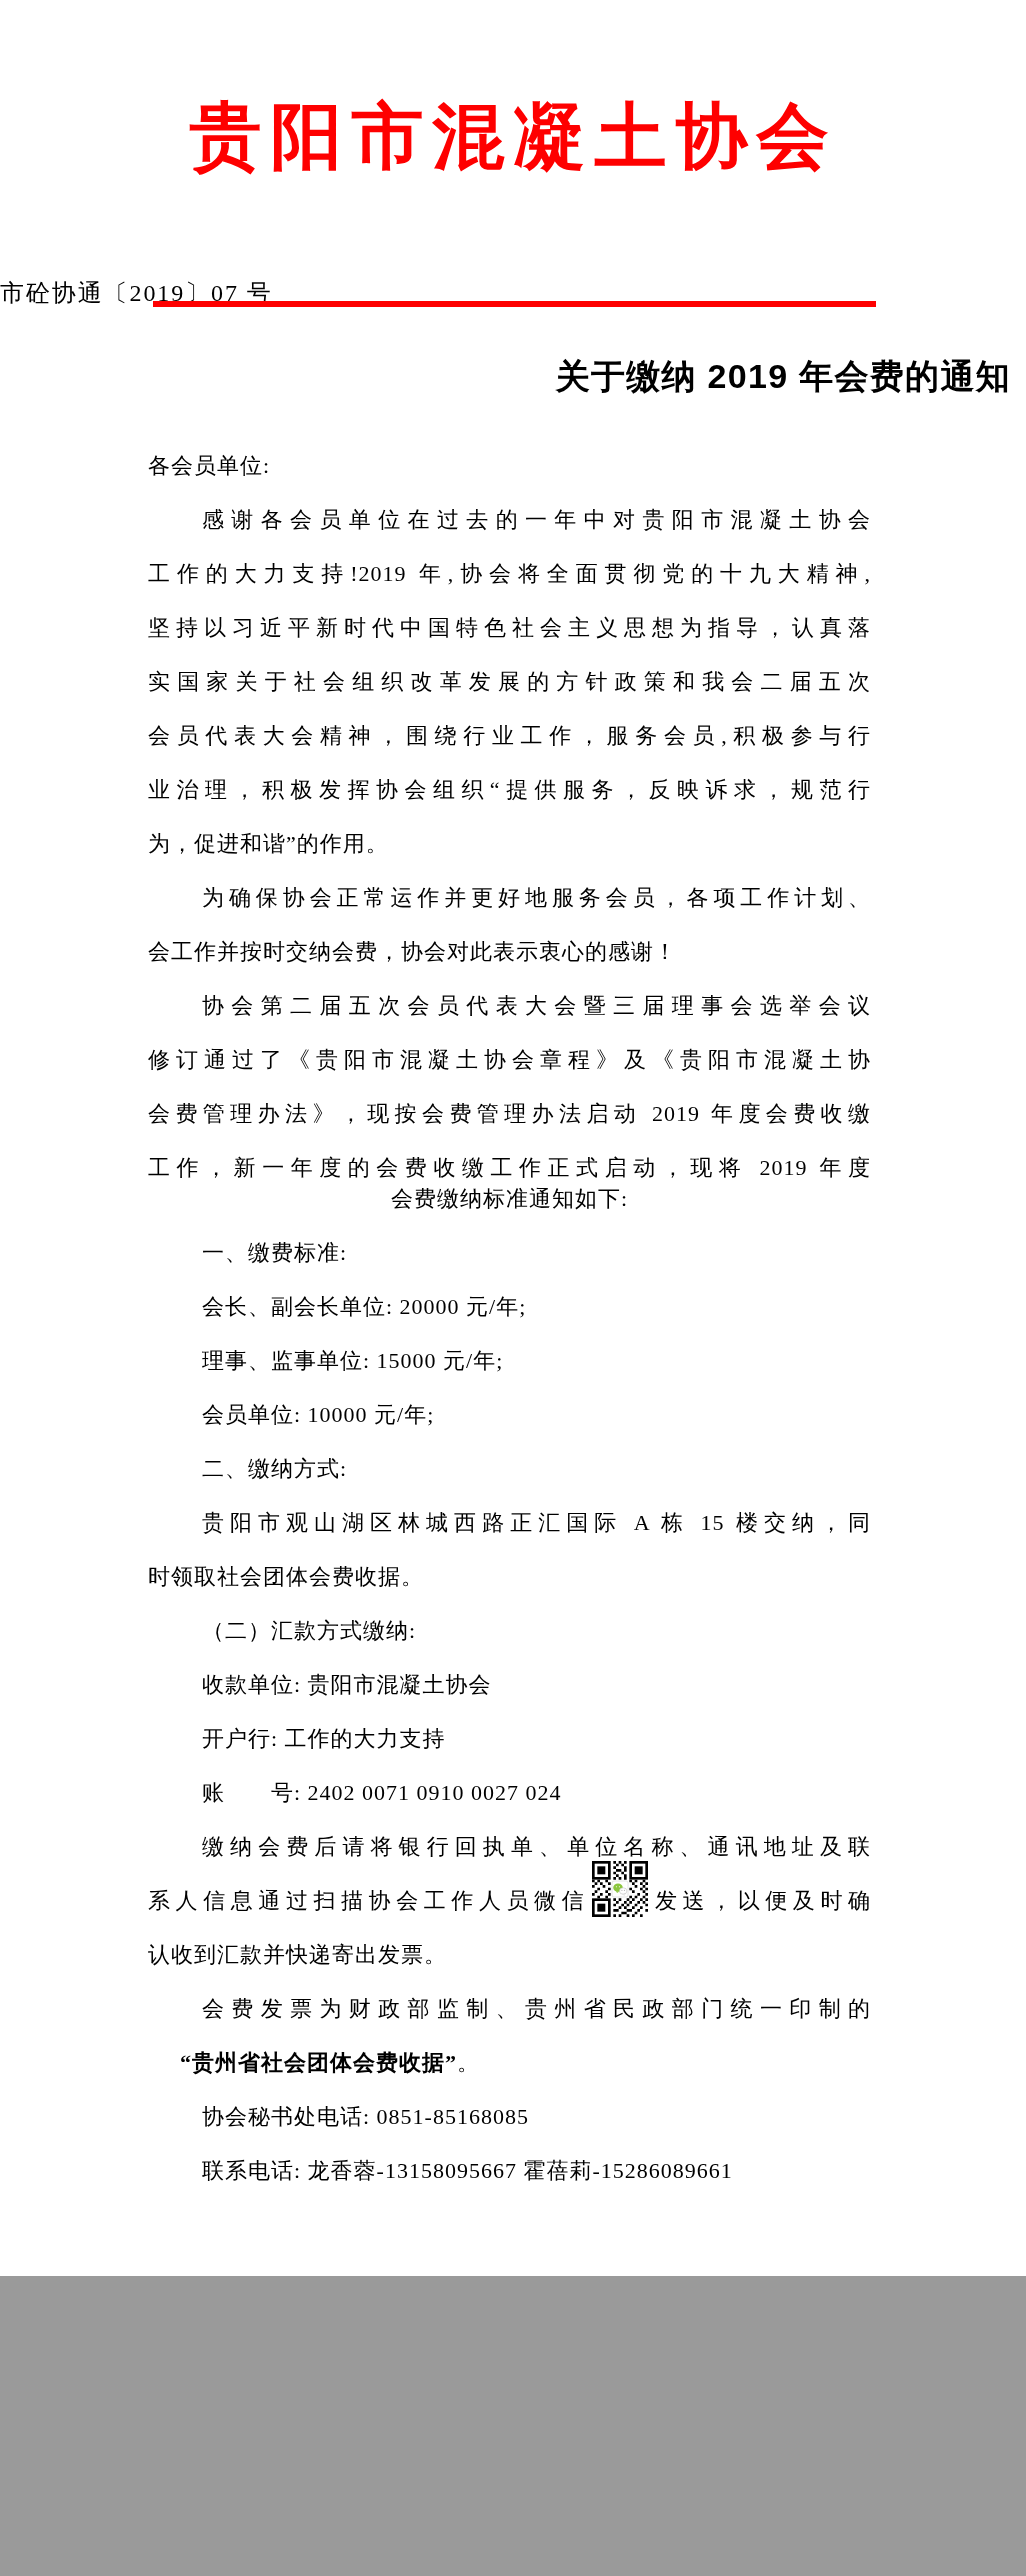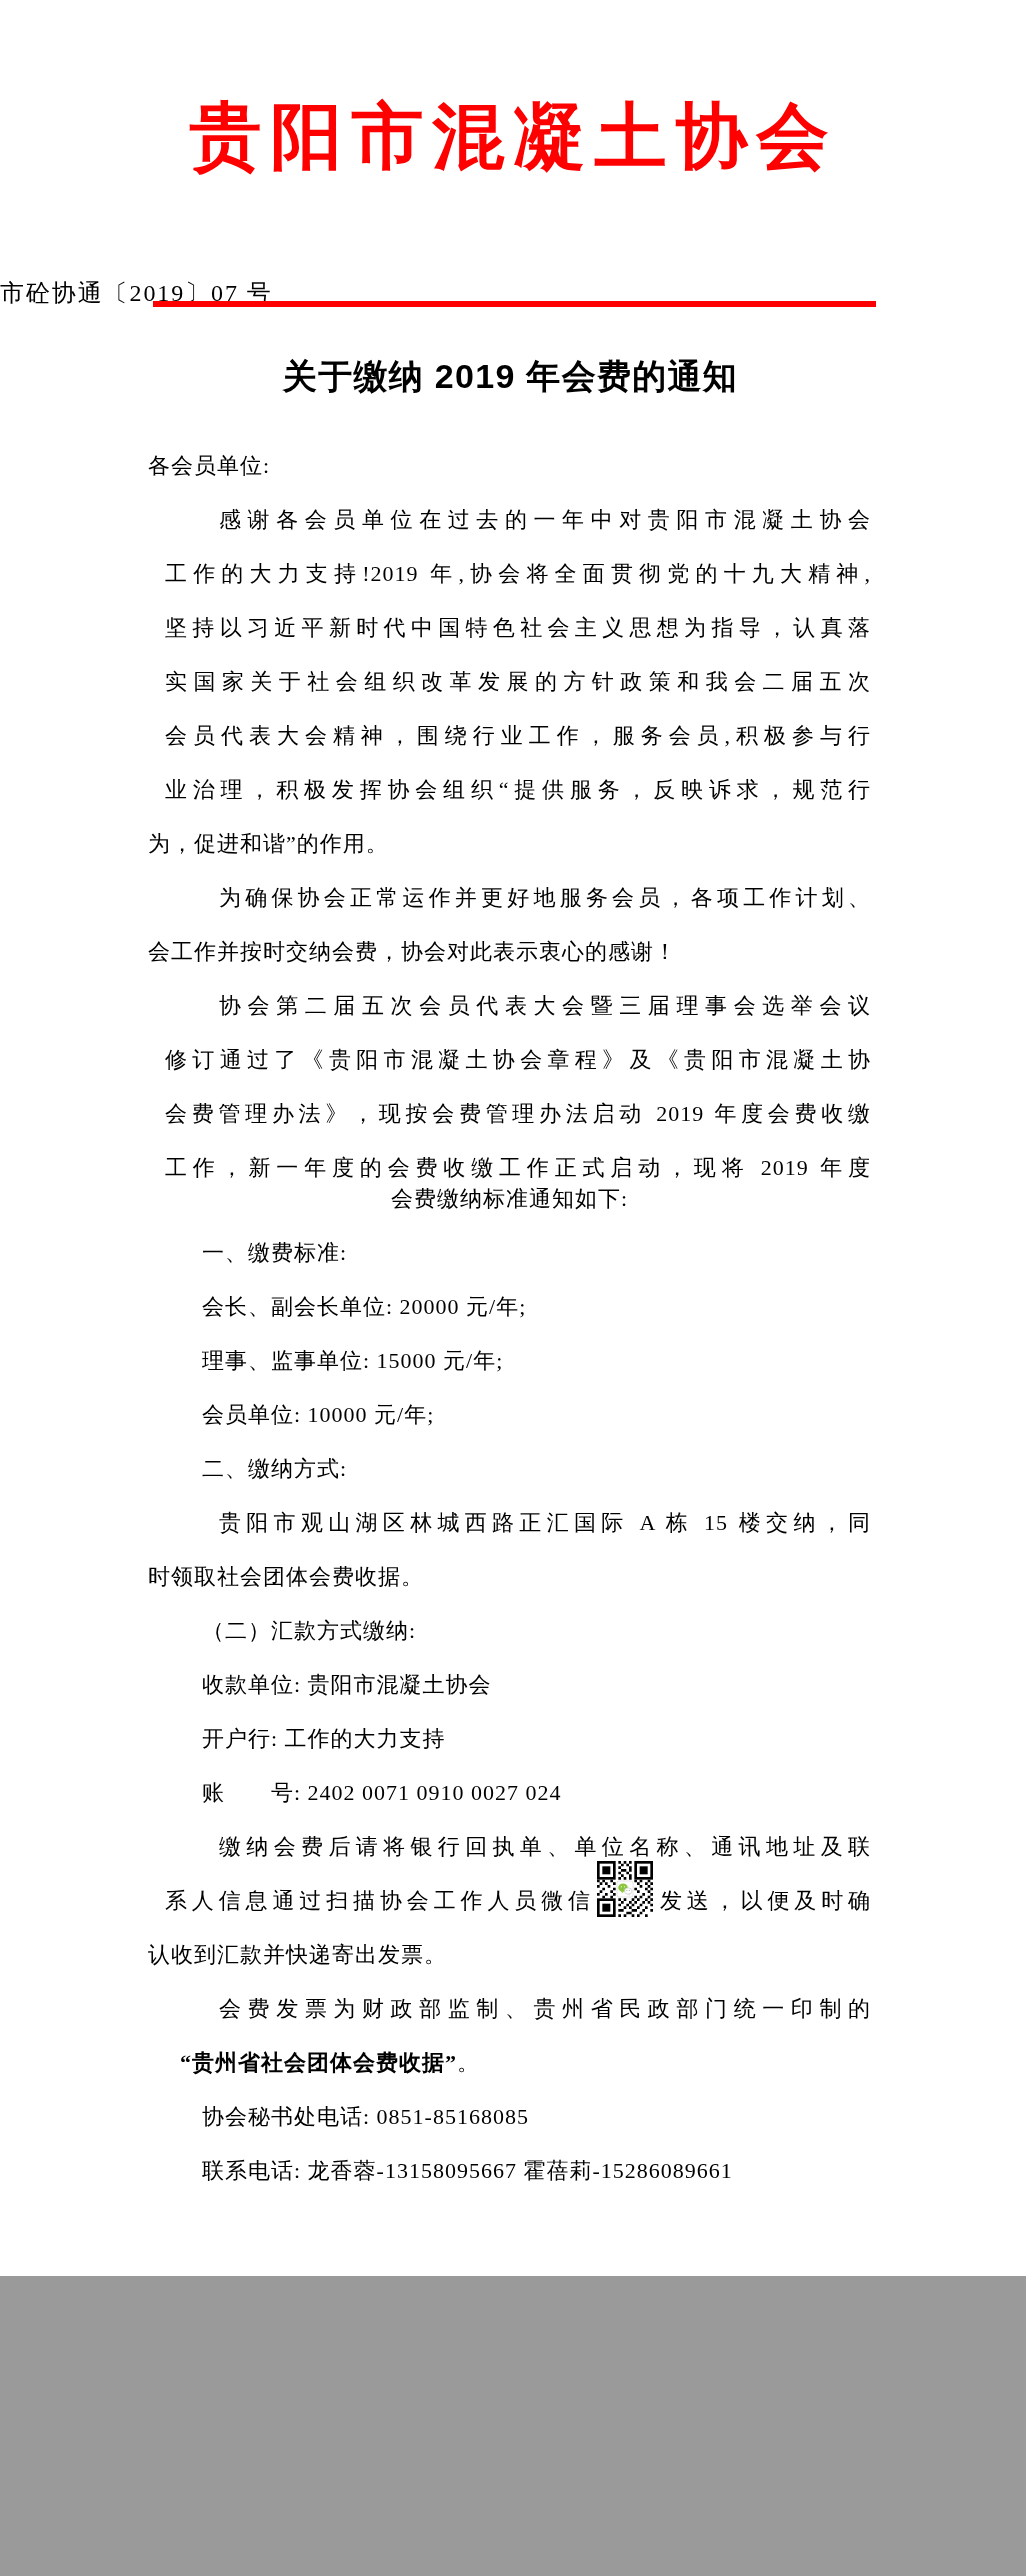--- a/index.html
+++ b/index.html
@@ -23,36 +23,36 @@
     text-align:left;
     font-size:24px;line-height:32px;
     letter-spacing:1.9px;
     margin-top:20px;
   }
   .red-rule{
     position:absolute;top:301px;left:153px;
     width:723px;height:5.8px;
   }
   .notice-title{
-    position:absolute;top:355px;left:0;right:6px;
-    text-align:center;
+    position:absolute;top:355px;left:0;right:16px;
+    text-align:right;
     font-family:"Liberation Sans","DejaVu Sans",sans-serif;
     font-size:34px;line-height:43px;font-weight:bold;
     letter-spacing:1.3px;
   }
   .doc-body{
     position:absolute;left:148px;top:439px;width:723px;
     font-size:22px;line-height:54px;
     letter-spacing:1px;
   }
   .doc-body .rep{display:block;}
   .line{white-space:pre-wrap;}
   .line.indent{padding-left:54px;}
   .line.tight{margin-top:-23px;text-align:center;}
-  .line.fill{text-align:justify;text-align-last:justify;text-justify:inter-character;margin-left:17px;}
+  .line.fill{text-align:justify;text-align-last:justify;text-justify:inter-character;}
   .bold-seg{font-weight:bold;margin-left:32px;}
   .qr-slot{
     display:inline-block;position:relative;
     width:56px;height:26px;vertical-align:baseline;
     margin:0 2.6px;
   }
   .qr-svg{position:absolute;left:0;bottom:-9px;width:56px;height:56px;}
   .signature{
     position:absolute;left:584px;top:2304px;
     font-size:26px;line-height:28.5px;letter-spacing:0.6px;

